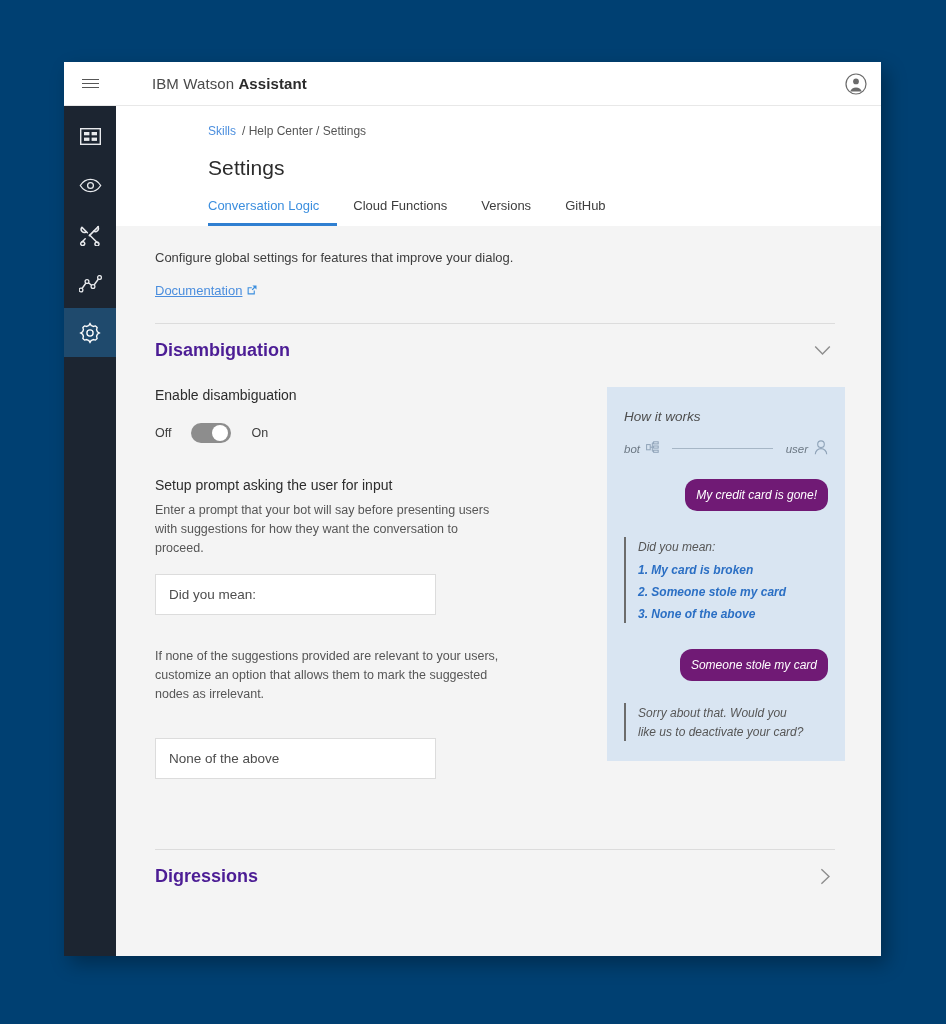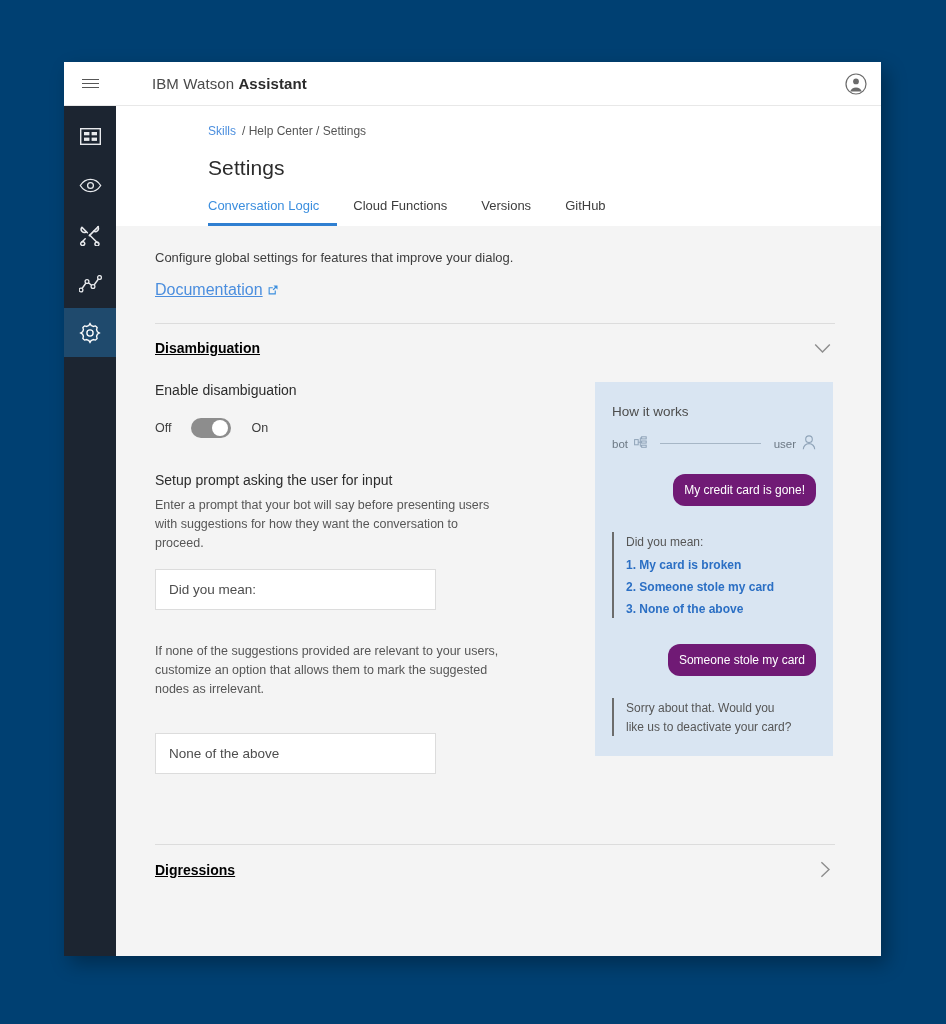--- a/index.html
+++ b/index.html
@@ -147,21 +147,21 @@
     position: relative;
   }
   .content-inner { padding: 0 0 0 39px; }
 
   #intro-text {
     font-size: 13px;
     color: #3d3d3d;
   }
   #doc-link-row { margin-top: 16px; }
   #doc-link {
-    font-size: 16px;
+    font-size: 13px;
     color: #4b8ede;
     text-decoration: underline;
     cursor: pointer;
     display: inline-flex;
     align-items: center;
     gap: 5px;
   }
 
   .section-rule {
     height: 1px;
@@ -172,35 +172,34 @@
 
   .accordion-head {
     width: 680px;
     display: flex;
     align-items: center;
     justify-content: space-between;
     padding: 16px 4px 16px 0;
     cursor: pointer;
   }
   .accordion-title {
-    font-size: 14px;
+    font-size: 18px;
     font-weight: 700;
-    color: #000000;
-    text-decoration: underline;
+    color: #4c1d95;
   }
   .chev { color: #8d8d8d; display: flex; align-items: center; }
 
   
   #setting-body {
     display: flex;
     gap: 0;
     padding-top: 10px;
   }
   #setting-left { width: 420px; }
-  #setting-right { margin-left: 20px; }
+  #setting-right { margin-left: 32px; font-style: italic; }
 
   .field-label {
     font-size: 14px;
     color: #2c2c2c;
     margin-bottom: 8px;
   }
   .field-desc {
     font-size: 12.5px;
     color: #565656;
     line-height: 1.52;

